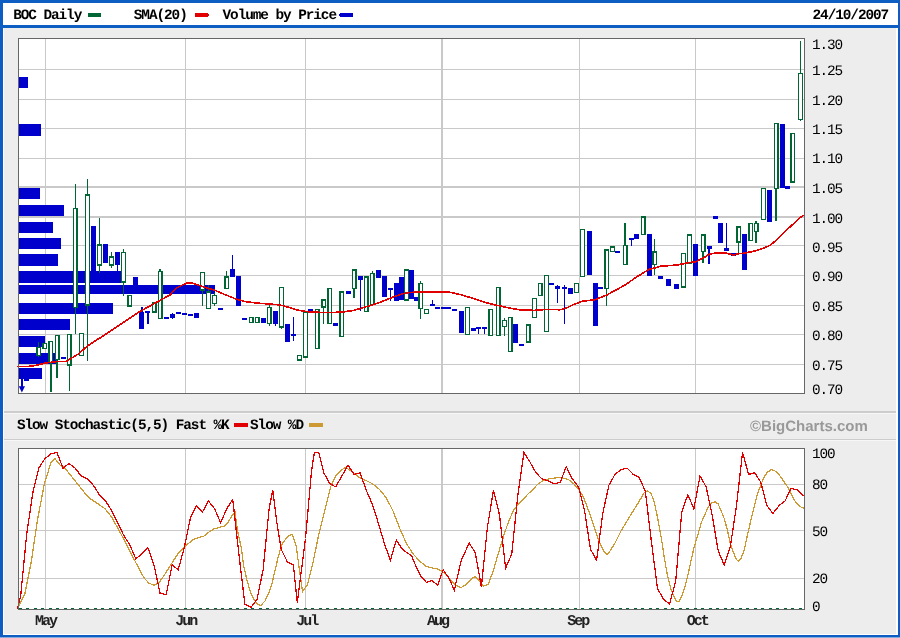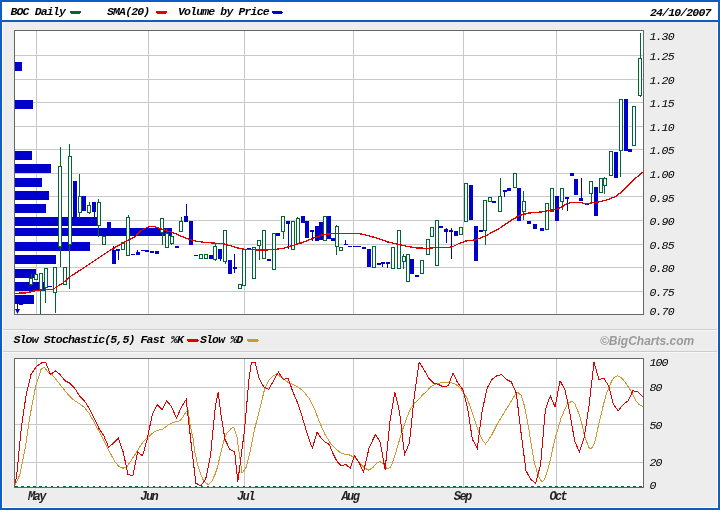--- a/index.html
+++ b/index.html
@@ -1,14 +1,14 @@
 <!DOCTYPE html>
 <html><head><meta charset="utf-8"><title>BOC</title><style>
 html,body{margin:0;padding:0;background:#ffffff;}
-#wrap{position:relative;width:720px;height:510px;overflow:hidden;font-style:italic;}
+#wrap{position:relative;width:720px;height:510px;overflow:hidden;}
 </style></head><body>
 <div id="wrap"><svg width="720" height="510" xmlns="http://www.w3.org/2000/svg" font-family="'Liberation Mono', monospace">
       <g shape-rendering="crispEdges">
         <rect x="0" y="0" width="720" height="510" fill="#ffffff"></rect>
         <rect x="3" y="22" width="714" height="485" fill="#ededed"></rect>
         <rect x="2" y="20" width="716" height="2" fill="#0e5dc2"></rect>
         <rect x="3" y="329" width="714" height="1" fill="#cccccc"></rect>
         <rect x="3" y="330" width="714" height="1" fill="#f7f7f7"></rect>
         <rect x="3" y="351" width="714" height="1" fill="#cccccc"></rect>
         <rect x="3" y="352" width="714" height="1" fill="#f7f7f7"></rect>

